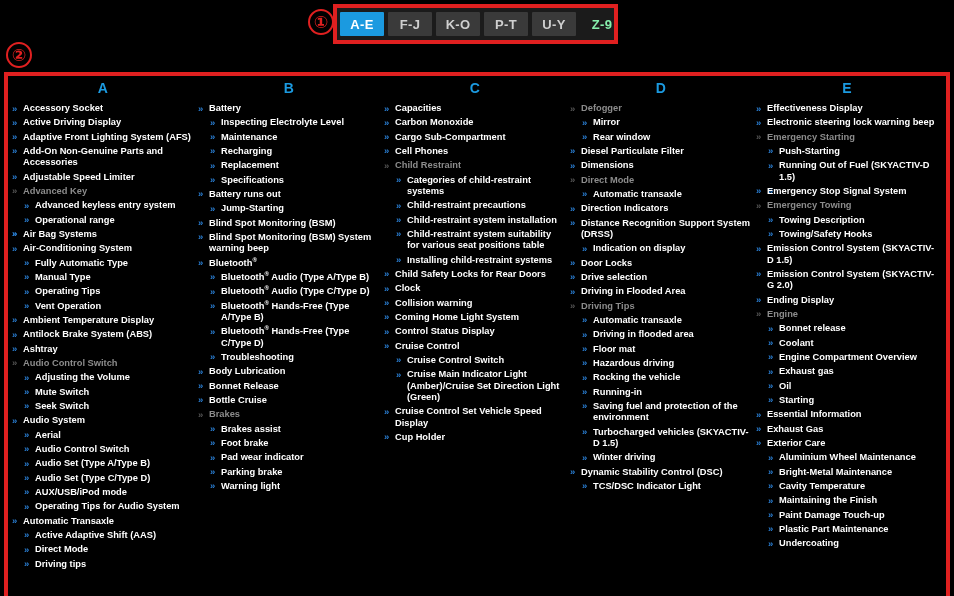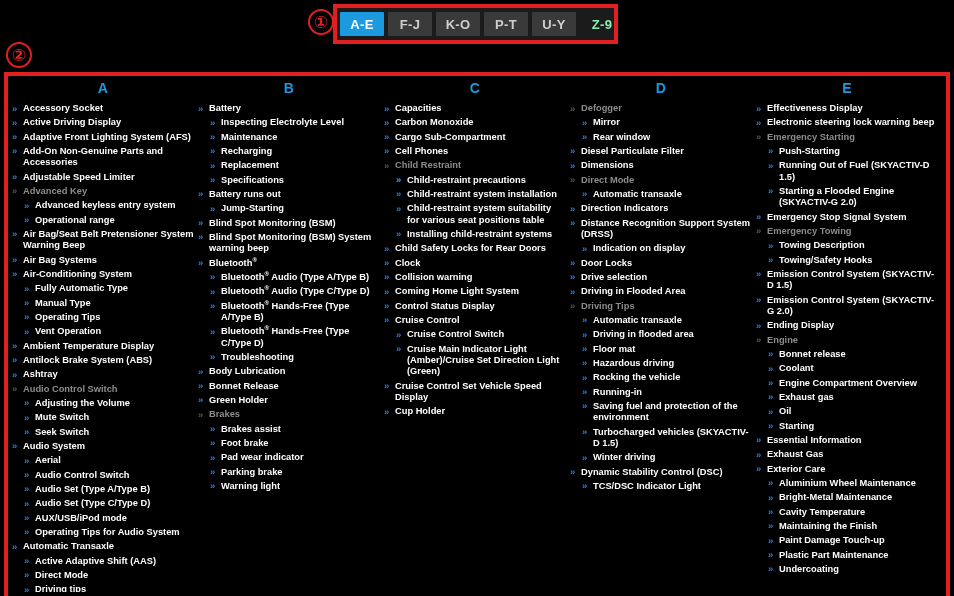--- a/index.html
+++ b/index.html
@@ -128,21 +128,21 @@
           <li class="entry"><span class="chev">»</span><span class="lbl">Accessory Socket</span></li>
           <li class="entry"><span class="chev">»</span><span class="lbl">Active Driving Display</span></li>
           <li class="entry"><span class="chev">»</span><span class="lbl">Adaptive Front Lighting System (AFS)</span></li>
           <li class="entry"><span class="chev">»</span><span class="lbl">Add-On Non-Genuine Parts and Accessories</span></li>
           <li class="entry"><span class="chev">»</span><span class="lbl">Adjustable Speed Limiter</span></li>
           <li class="entry plain"><span class="chev">»</span><span class="lbl">Advanced Key</span></li>
           <ul class="lvl2">
             <li class="entry"><span class="chev">»</span><span class="lbl">Advanced keyless entry system</span></li>
             <li class="entry"><span class="chev">»</span><span class="lbl">Operational range</span></li>
           </ul>
-          <li class="entry"><span class="chev">»</span><span class="lbl">Air Bag/Seat Belt Pretensioner System Warning Beep</span></li>
+          <li class="entry"><span class="chev">»</span></li>
           <li class="entry"><span class="chev">»</span><span class="lbl">Air Bag Systems</span></li>
           <li class="entry"><span class="chev">»</span><span class="lbl">Air-Conditioning System</span></li>
           <ul class="lvl2">
             <li class="entry"><span class="chev">»</span><span class="lbl">Fully Automatic Type</span></li>
             <li class="entry"><span class="chev">»</span><span class="lbl">Manual Type</span></li>
             <li class="entry"><span class="chev">»</span><span class="lbl">Operating Tips</span></li>
             <li class="entry"><span class="chev">»</span><span class="lbl">Vent Operation</span></li>
           </ul>
           <li class="entry"><span class="chev">»</span><span class="lbl">Ambient Temperature Display</span></li>
           <li class="entry"><span class="chev">»</span><span class="lbl">Antilock Brake System (ABS)</span></li>
@@ -190,41 +190,41 @@
           <li class="entry"><span class="chev">»</span><span class="lbl">Bluetooth<sup>®</sup></span></li>
           <ul class="lvl2">
             <li class="entry"><span class="chev">»</span><span class="lbl">Bluetooth<sup>®</sup> Audio (Type A/Type B)</span></li>
             <li class="entry"><span class="chev">»</span><span class="lbl">Bluetooth<sup>®</sup> Audio (Type C/Type D)</span></li>
             <li class="entry"><span class="chev">»</span><span class="lbl">Bluetooth<sup>®</sup> Hands-Free (Type A/Type B)</span></li>
             <li class="entry"><span class="chev">»</span><span class="lbl">Bluetooth<sup>®</sup> Hands-Free (Type C/Type D)</span></li>
             <li class="entry"><span class="chev">»</span><span class="lbl">Troubleshooting</span></li>
           </ul>
           <li class="entry"><span class="chev">»</span><span class="lbl">Body Lubrication</span></li>
           <li class="entry"><span class="chev">»</span><span class="lbl">Bonnet Release</span></li>
-          <li class="entry"><span class="chev">»</span><span class="lbl">Green Holder</span></li>
+          <li class="entry"><span class="chev">»</span><span class="lbl">Bottle Cruise</span></li>
           <li class="entry plain"><span class="chev">»</span><span class="lbl">Brakes</span></li>
           <ul class="lvl2">
             <li class="entry"><span class="chev">»</span><span class="lbl">Brakes assist</span></li>
             <li class="entry"><span class="chev">»</span><span class="lbl">Foot brake</span></li>
             <li class="entry"><span class="chev">»</span><span class="lbl">Pad wear indicator</span></li>
             <li class="entry"><span class="chev">»</span><span class="lbl">Parking brake</span></li>
             <li class="entry"><span class="chev">»</span><span class="lbl">Warning light</span></li>
           </ul>
         </ul>
       </div>
       <div class="col">
         <div class="col-head">C</div>
         <ul class="lvl1">
           <li class="entry"><span class="chev">»</span><span class="lbl">Capacities</span></li>
           <li class="entry"><span class="chev">»</span><span class="lbl">Carbon Monoxide</span></li>
           <li class="entry"><span class="chev">»</span><span class="lbl">Cargo Sub-Compartment</span></li>
           <li class="entry"><span class="chev">»</span><span class="lbl">Cell Phones</span></li>
           <li class="entry plain"><span class="chev">»</span><span class="lbl">Child Restraint</span></li>
           <ul class="lvl2">
-            <li class="entry"><span class="chev">»</span></li>
+            <li class="entry"><span class="chev">»</span><span class="lbl">Categories of child-restraint systems</span></li>
             <li class="entry"><span class="chev">»</span><span class="lbl">Child-restraint precautions</span></li>
             <li class="entry"><span class="chev">»</span><span class="lbl">Child-restraint system installation</span></li>
             <li class="entry"><span class="chev">»</span><span class="lbl">Child-restraint system suitability for various seat positions table</span></li>
             <li class="entry"><span class="chev">»</span><span class="lbl">Installing child-restraint systems</span></li>
           </ul>
           <li class="entry"><span class="chev">»</span><span class="lbl">Child Safety Locks for Rear Doors</span></li>
           <li class="entry"><span class="chev">»</span><span class="lbl">Clock</span></li>
           <li class="entry"><span class="chev">»</span><span class="lbl">Collision warning</span></li>
           <li class="entry"><span class="chev">»</span><span class="lbl">Coming Home Light System</span></li>
           <li class="entry"><span class="chev">»</span><span class="lbl">Control Status Display</span></li>
@@ -279,21 +279,21 @@
       </div>
       <div class="col">
         <div class="col-head">E</div>
         <ul class="lvl1">
           <li class="entry"><span class="chev">»</span><span class="lbl">Effectiveness Display</span></li>
           <li class="entry"><span class="chev">»</span><span class="lbl">Electronic steering lock warning beep</span></li>
           <li class="entry plain"><span class="chev">»</span><span class="lbl">Emergency Starting</span></li>
           <ul class="lvl2">
             <li class="entry"><span class="chev">»</span><span class="lbl">Push-Starting</span></li>
             <li class="entry"><span class="chev">»</span><span class="lbl">Running Out of Fuel (SKYACTIV-D 1.5)</span></li>
-            <li class="entry"><span class="chev">»</span><span class="lbl">Starting a Flooded Engine (SKYACTIV-G 2.0)</span></li>
+            <li class="entry"><span class="chev">»</span></li>
           </ul>
           <li class="entry"><span class="chev">»</span><span class="lbl">Emergency Stop Signal System</span></li>
           <li class="entry plain"><span class="chev">»</span><span class="lbl">Emergency Towing</span></li>
           <ul class="lvl2">
             <li class="entry"><span class="chev">»</span><span class="lbl">Towing Description</span></li>
             <li class="entry"><span class="chev">»</span><span class="lbl">Towing/Safety Hooks</span></li>
           </ul>
           <li class="entry"><span class="chev">»</span><span class="lbl">Emission Control System (SKYACTIV-D 1.5)</span></li>
           <li class="entry"><span class="chev">»</span><span class="lbl">Emission Control System (SKYACTIV-G 2.0)</span></li>
           <li class="entry"><span class="chev">»</span><span class="lbl">Ending Display</span></li>

